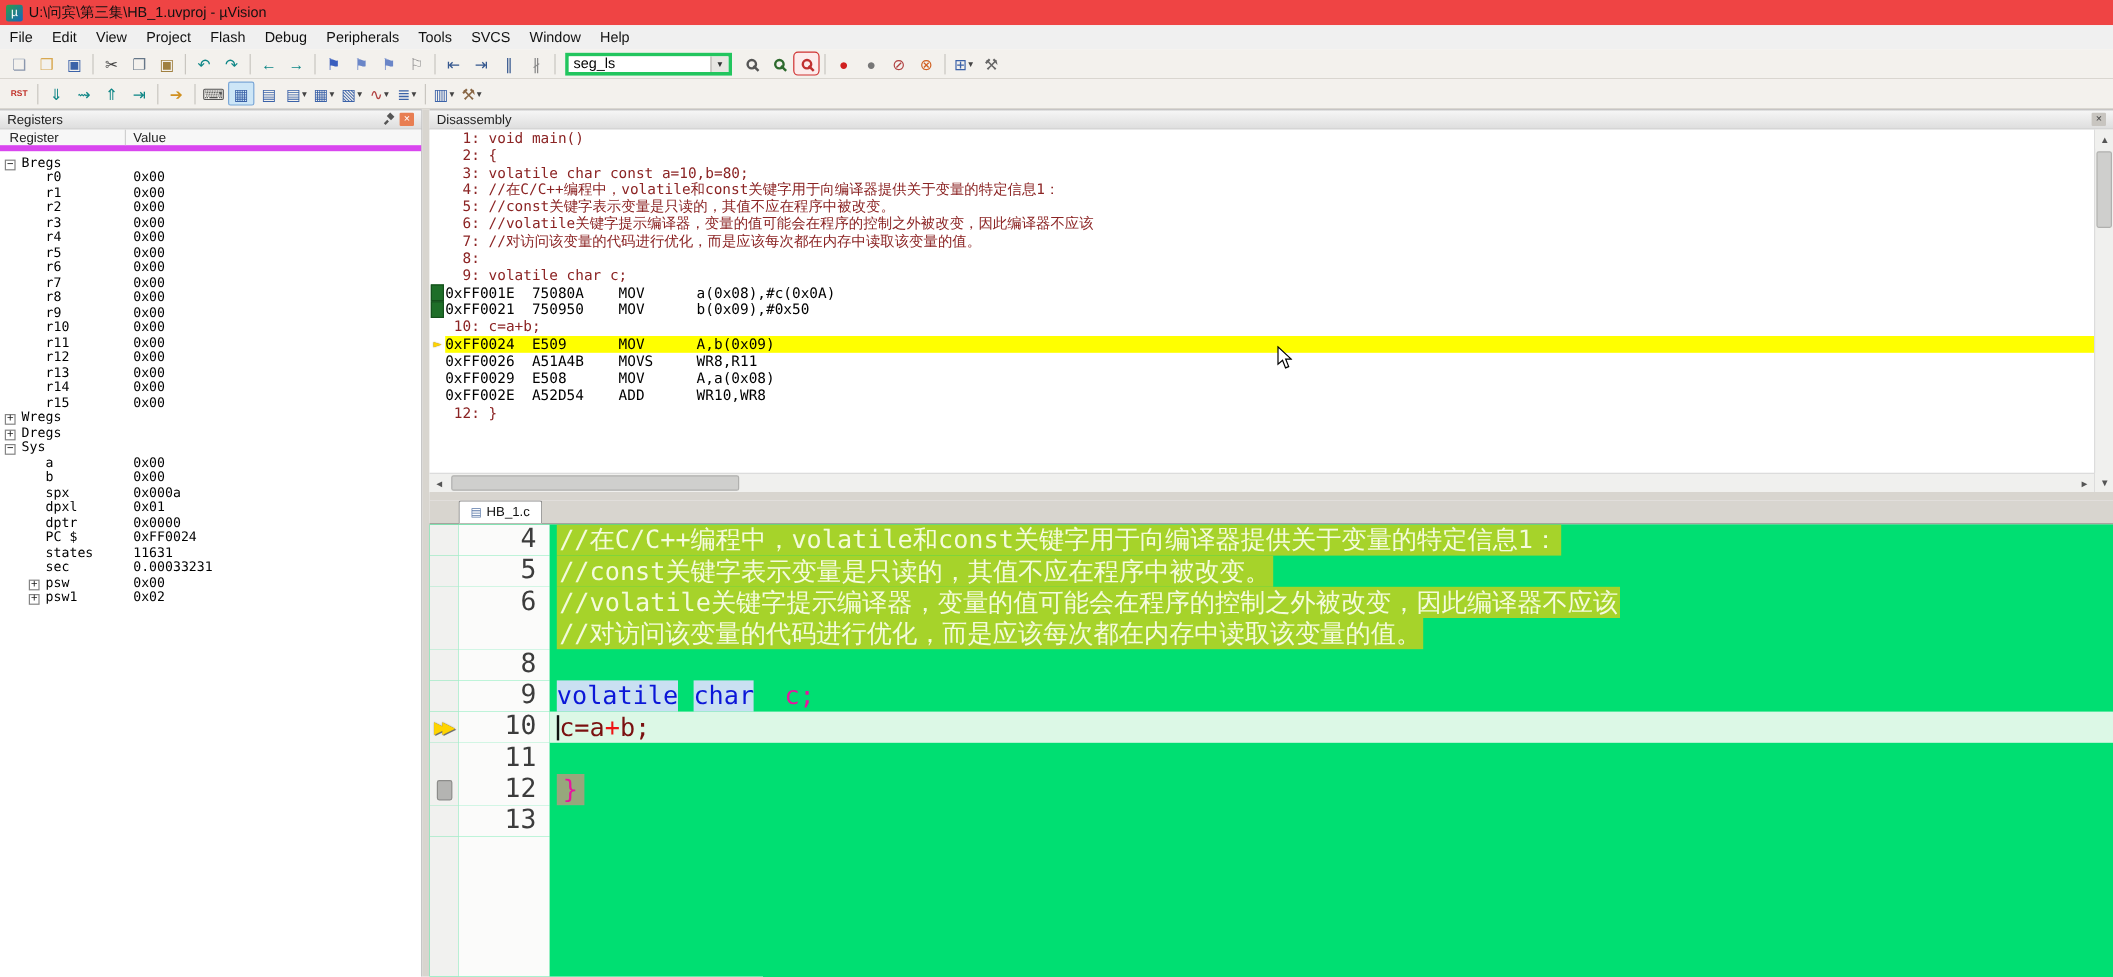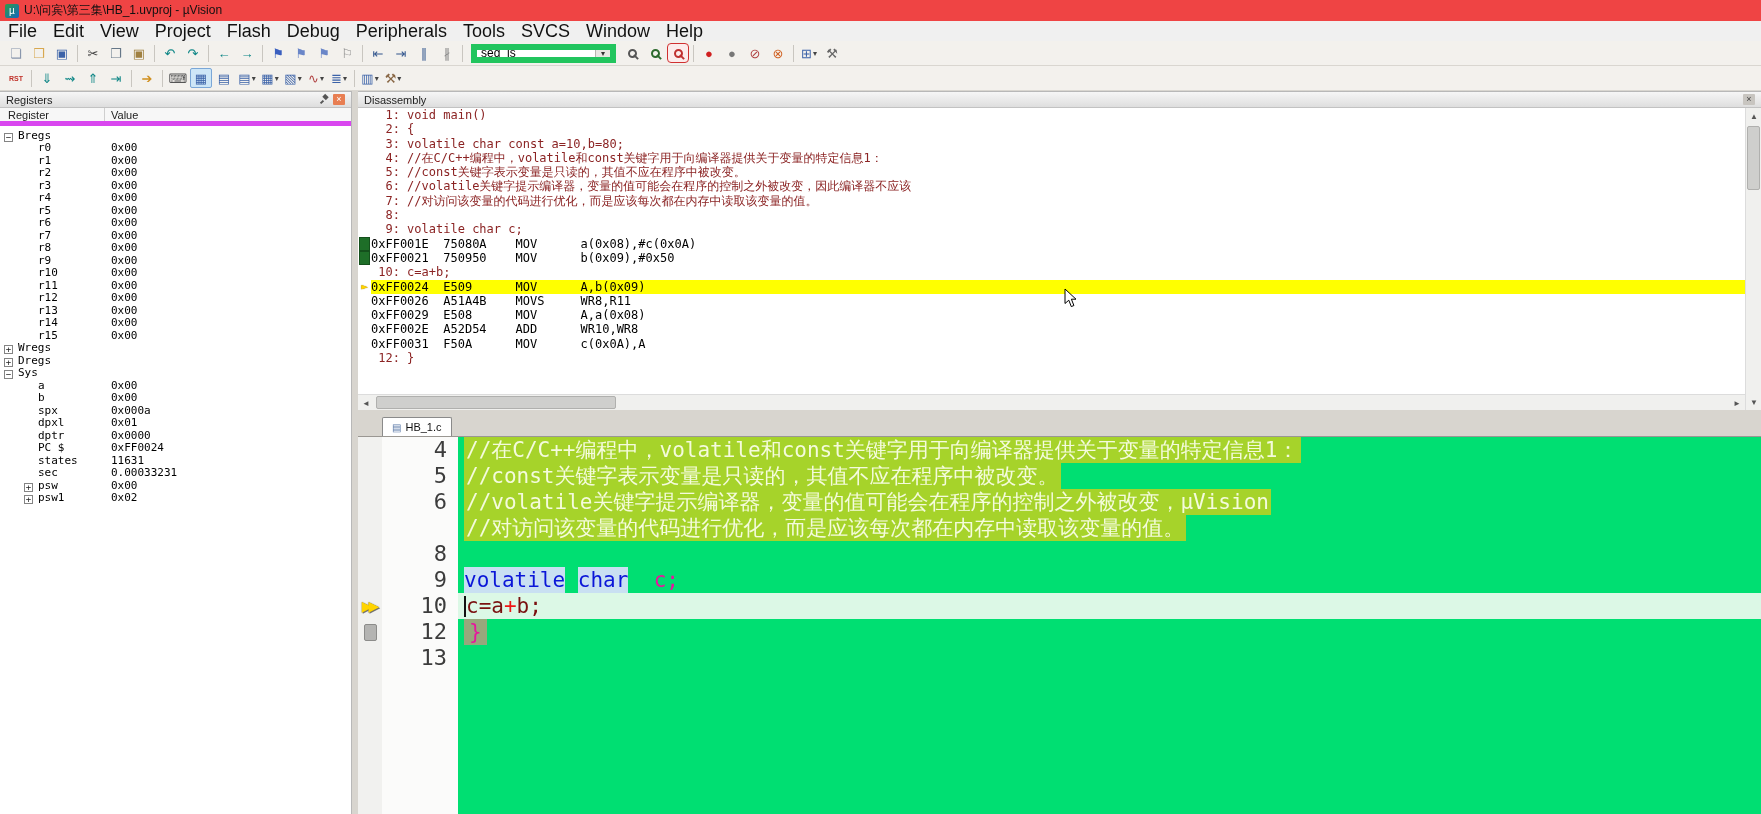--- a/index.html
+++ b/index.html
@@ -4,34 +4,34 @@
 <style>
 *{margin:0;padding:0;box-sizing:border-box}
 html,body{width:1761px;height:814px;overflow:hidden;font-family:"Liberation Sans",sans-serif;background:#fff;position:relative}
 
 
 #titlebar{position:absolute;left:0;top:0;width:100%;height:21px;background:#ef4444;display:flex;align-items:center;gap:5px;padding-left:5px;font-size:12px;color:#111}
 #app-icon{width:14px;height:14px;background:linear-gradient(135deg,#2e9e49,#1565c0);color:#fff;font-size:10px;display:flex;align-items:center;justify-content:center;border-radius:2px}
 #app-icon::before{content:"µ"}
 
 
-#menubar{position:absolute;left:0;top:21px;width:100%;height:20px;background:#f0f0f0;display:flex;align-items:center;font-size:18px;color:#111}
+#menubar{position:absolute;left:0;top:21px;width:100%;height:20px;background:#f0f0f0;display:flex;align-items:center;font-size:12px;color:#111}
 .menu-item{padding:2px 8px;cursor:default}
 
 
 .toolbar{position:absolute;left:0;width:100%;height:25px;background:#f3f1ed;border-bottom:1px solid #d9d6d0;display:flex;align-items:center;padding:0 5px;gap:1px}
 #toolbar1{top:41px}#toolbar2{top:66px}
 .tb-btn{min-width:22px;height:20px;display:inline-flex;align-items:center;justify-content:center;font-size:13px;border:1px solid transparent;border-radius:2px;position:relative}
 .tb-btn.pressed{background:#cde6f7;border-color:#7ba7d7}
 .tb-btn.ring{border:1.5px solid #d03030;border-radius:4px;background:#fcecec}
 .tb-sep{width:1px;height:17px;background:#c9c6c0;margin:0 3px;flex:none}
 .tb-dd{font-size:8px;color:#444;margin-left:1px}
 .tb-dd::before{content:"▾"}
 .tb-text{font-size:7px;font-weight:bold;letter-spacing:0}
-.tb-combo{display:inline-flex;height:19px;border:6px solid #22c55e;background:#fff;margin:0 4px;align-items:stretch}
+.tb-combo{display:inline-flex;height:19px;border:3px solid #22c55e;background:#fff;margin:0 4px;align-items:stretch}
 .tb-combo input{width:118px;border:none;outline:none;font-size:12px;padding:0 4px;font-family:"Liberation Sans",sans-serif}
 .combo-dd{width:15px;background:#e8e6e2;border-left:1px solid #b8b5b0;display:flex;align-items:center;justify-content:center;font-size:8px;color:#333}
 .combo-dd::before{content:"▾"}
 .magnifier{width:9px;height:9px;border:2px solid currentColor;border-radius:50%;display:inline-block;position:relative}
 .magnifier::after{content:"";position:absolute;width:6px;height:2px;background:currentColor;transform:rotate(45deg);right:-4px;bottom:-2px}
 
 
 .panel-header{height:17px;background:linear-gradient(#f6f6f6,#dedede);border-bottom:1px solid #c2c2c2;border-top:1px solid #b8b8b8;font-size:11px;display:flex;align-items:center;padding:0 6px;color:#222}
 .ph-icons{margin-left:auto;display:flex;align-items:center;gap:3px}
 .pin-icon{width:11px;height:11px;position:relative;display:inline-block}
@@ -516,24 +516,20 @@
       <span class="dis-text">0xFF0026  A51A4B    MOVS     WR8,R11</span>
     </div>
     <div class="dis-row asm">
       <span class="dis-marker"></span>
       <span class="dis-text">0xFF0029  E508      MOV      A,a(0x08)</span>
     </div>
     <div class="dis-row asm">
       <span class="dis-marker"></span>
       <span class="dis-text">0xFF002E  A52D54    ADD      WR10,WR8</span>
     </div>
-    <div class="dis-row asm">
-      <span class="dis-marker"></span>
-      <span class="dis-text">0xFF0031  F50A      MOV      c(0x0A),A</span>
-    </div>
     <div class="dis-row src">
       <span class="dis-marker"></span>
       <span class="dis-text"> 12: }</span>
     </div>
   </div>
 
 <div id="disasm-vscroll">
   <span class="sb-btn up"></span>
   <span class="sb-thumb-v"></span>
   <span class="sb-btn down"></span>
@@ -560,21 +556,21 @@
       <span class="ed-code"><span class="seg-comment">//在C/C++编程中，volatile和const关键字用于向编译器提供关于变量的特定信息1：</span></span>
     </div>
     <div class="ed-row">
       <span class="ed-margin"></span>
       <span class="ed-gutter">5</span>
       <span class="ed-code"><span class="seg-comment">//const关键字表示变量是只读的，其值不应在程序中被改变。</span></span>
     </div>
     <div class="ed-row">
       <span class="ed-margin"></span>
       <span class="ed-gutter">6</span>
-      <span class="ed-code"><span class="seg-comment">//volatile关键字提示编译器，变量的值可能会在程序的控制之外被改变，µVision</span></span>
+      <span class="ed-code"><span class="seg-comment">//volatile关键字提示编译器，变量的值可能会在程序的控制之外被改变，因此编译器不应该</span></span>
     </div>
     <div class="ed-row">
       <span class="ed-margin"></span>
       <span class="ed-gutter"></span>
       <span class="ed-code"><span class="seg-comment">//对访问该变量的代码进行优化，而是应该每次都在内存中读取该变量的值。</span></span>
     </div>
     <div class="ed-row">
       <span class="ed-margin"></span>
       <span class="ed-gutter">8</span>
       <span class="ed-code"></span>
@@ -585,20 +581,25 @@
       <span class="ed-code"><span class="seg-kw">volatile</span><span class="seg-plain"> </span><span class="seg-kw">char</span><span class="seg-plain">  </span><span class="seg-ident">c;</span></span>
     </div>
     <div class="ed-row current">
       <span class="ed-margin">
         <span class="pc-arrows"></span>
       </span>
       <span class="ed-gutter">10</span>
       <span class="ed-code"><span class="caret"></span><span class="seg-stmt">c=a</span><span class="seg-op">+</span><span class="seg-stmt">b;</span></span>
     </div>
     <div class="ed-row">
+      <span class="ed-margin"></span>
+      <span class="ed-gutter">11</span>
+      <span class="ed-code"></span>
+    </div>
+    <div class="ed-row">
       <span class="ed-margin">
         <span class="margin-block"></span>
       </span>
       <span class="ed-gutter">12</span>
       <span class="ed-code"><span class="seg-brace">}</span></span>
     </div>
     <div class="ed-row">
       <span class="ed-margin"></span>
       <span class="ed-gutter">13</span>
       <span class="ed-code"></span>

